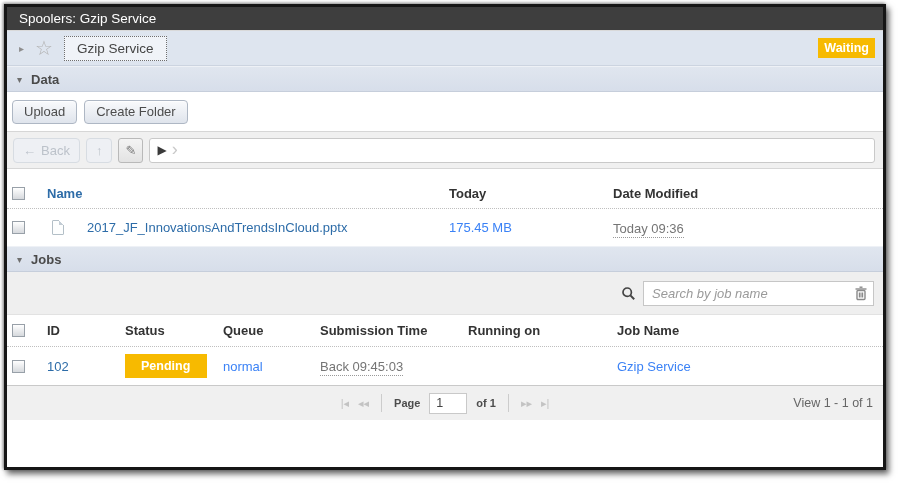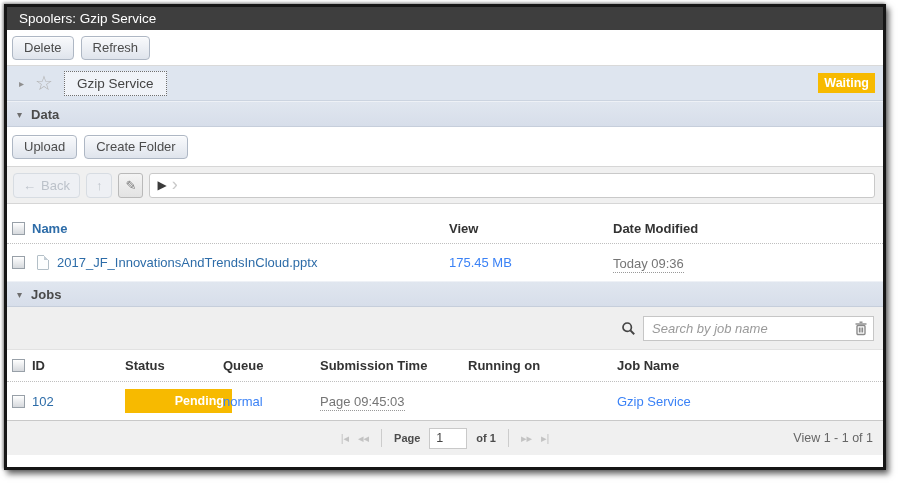--- a/index.html
+++ b/index.html
@@ -55,62 +55,58 @@
   .col-h { font-size: 13px; font-weight: bold; color: #333; }
   .col-h.blue { color: #2d6ca8; cursor: pointer; }
   .link { color: #2d6ca8; font-size: 13px; text-decoration: none; cursor: pointer; }
   .val { color: #3b82f6; font-size: 13px; }
   .tip { color: #757575; font-size: 13px; border-bottom: 1px dotted #999; padding-bottom: 1px; }
   
   .ftable-header { height: 29px; display: grid; grid-template-columns: 437px 164px 1fr;
     align-items: center; padding-left: 5px; flex: none; background: #fff; }
   .ftable-row { height: 38px; display: grid; grid-template-columns: 437px 164px 1fr;
     align-items: center; padding-left: 5px; border-top: 1px dotted #bfbfbf; flex: none; background: #fff; }
-  .cell-flex { display: flex; align-items: center; gap: 4px; }
+  .cell-flex { display: flex; align-items: center; gap: 19px; }
   .doc-icon { width: 12px; height: 15px; background: #fdfefe; border: 1px solid #b3bfc7;
     border-radius: 1px; position: relative; margin: 0 4px 0 8px; flex: none; }
   .doc-icon::after { content: ""; position: absolute; top: -1px; right: -1px; width: 5px; height: 5px;
     background: linear-gradient(225deg, #fff 50%, #c3cdd5 50%); }
   
   .search-row { height: 43px; background: #efefef; border-bottom: 1px solid #e2e2e2;
     display: flex; align-items: center; justify-content: flex-end; gap: 7px; padding-right: 9px; flex: none; }
   .search-wrap { position: relative; }
   .search-input { width: 231px; height: 25px; border: 1px solid #c6c6c6; background: #fff;
     padding: 0 26px 0 8px; font-size: 13px; font-family: "Liberation Sans", sans-serif; color: #444; }
   .search-input::placeholder { color: #9a9a9a; font-style: italic; }
   .trash { position: absolute; right: 6px; top: 5px; cursor: pointer; }
   
   .jtable-header { height: 31px; display: grid; grid-template-columns: 113px 98px 97px 148px 149px 1fr;
     align-items: center; padding-left: 5px; flex: none; background: #fff; }
   .jtable-row { height: 39px; display: grid; grid-template-columns: 113px 98px 97px 148px 149px 1fr;
     align-items: center; padding-left: 5px; border-top: 1px dotted #bfbfbf; flex: none; background: #fff; }
-  .status-badge { display: block; width: 107px; background: #f7ba00; color: #fff; font-weight: bold;
-    font-size: 12.5px; padding: 5px 8px; text-align: right; }
+  .status-badge { display: block; width: 82px; background: #f7ba00; color: #fff; font-weight: bold;
+    font-size: 12.5px; padding: 5px 16px; }
   
   .pager { position: relative; height: 35px; background: #f0f0f0; border-top: 1px solid #c9c9c9;
     display: flex; align-items: center; justify-content: center; gap: 9px; flex: none; }
   .pg-btn { color: #c3c3c3; font-size: 11px; cursor: default; }
   .pg-sep { width: 1px; height: 18px; background: #ccc; margin: 0 3px; }
   .pg-label { font-size: 11px; font-weight: bold; color: #4c4c4c; }
   .pg-input { width: 38px; height: 21px; border: 1px solid #c9c9c9; font-size: 12.5px; padding-left: 6px;
     font-family: "Liberation Sans", sans-serif; color: #444; }
   .pg-view { position: absolute; right: 10px; font-size: 12.5px; color: #666; }
   .bottom-fill { flex: 1; background: #fff; }
 </style>
 </head>
 <body>
 
 <div class="window">
 
   <div class="titlebar">Spoolers: Gzip Service</div>
 
-  <div class="toolbar">
-    <button class="btn">Delete</button>
-    <button class="btn">Refresh</button>
-  </div>
 
   <div class="spooler-row">
     <span class="expander">▸</span>
     <span class="star">☆</span>
     <span class="spooler-name">Gzip Service</span>
     <span class="spacer"></span>
     <span class="badge">Waiting</span>
   </div>
 
   <div class="section-header">
@@ -140,21 +136,21 @@
     </span>
   </div>
 
   <div class="gap"></div>
 
   <div class="ftable-header">
     <div class="cell-flex">
       <input type="checkbox" class="cb" style="">
       <span class="col-h blue" style="margin-left:3px;">Name</span>
     </div>
-    <span class="col-h">View</span>
+    <span class="col-h">Today</span>
     <span class="col-h">Date Modified</span>
   </div>
 
   <div class="ftable-row">
     <div class="cell-flex">
       <input type="checkbox" class="cb" style="">
       <span class="doc-icon"></span>
       <a class="link">2017_JF_InnovationsAndTrendsInCloud.pptx</a>
     </div>
     <span class="val">175.45 MB</span>
@@ -198,21 +194,21 @@
 
   <div class="jtable-row">
     <div class="cell-flex">
       <input type="checkbox" class="cb" style="">
       <a class="link" style="margin-left:3px;">102</a>
     </div>
     <span>
         <span class="status-badge">Pending</span>
       </span>
     <span class="val">normal</span>
-    <span><span class="tip">Page 09:45:03</span></span>
+    <span><span class="tip">Back 09:45:03</span></span>
     <span class="val"></span>
     <span class="val">Gzip Service</span>
   </div>
 
   <div class="pager">
     <span class="pg-btn">|◂</span>
     <span class="pg-btn">◂◂</span>
     <span class="pg-sep"></span>
     <span class="pg-label">Page</span>
     <input type="text" class="pg-input" value="1" style="">

